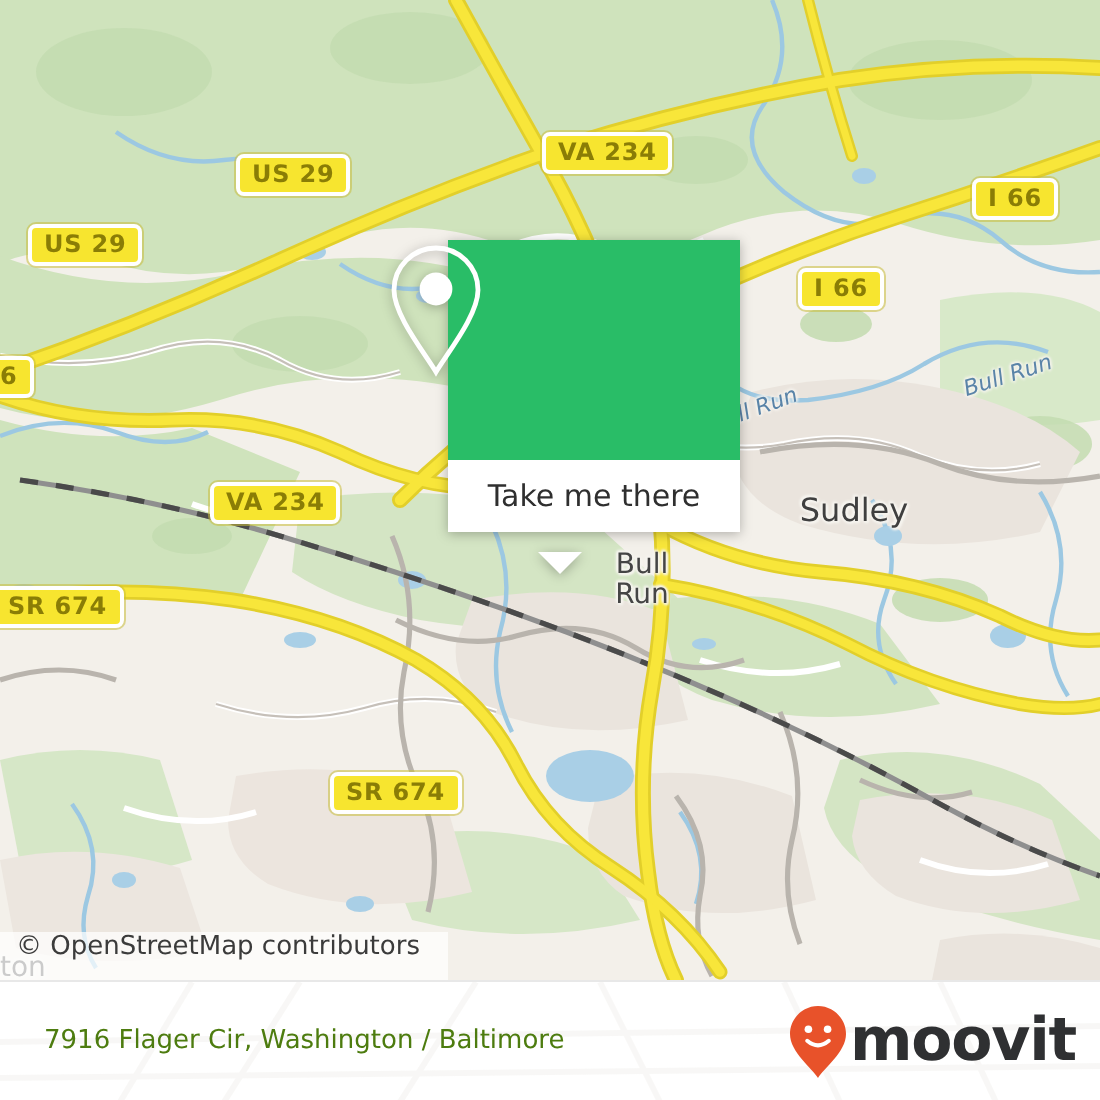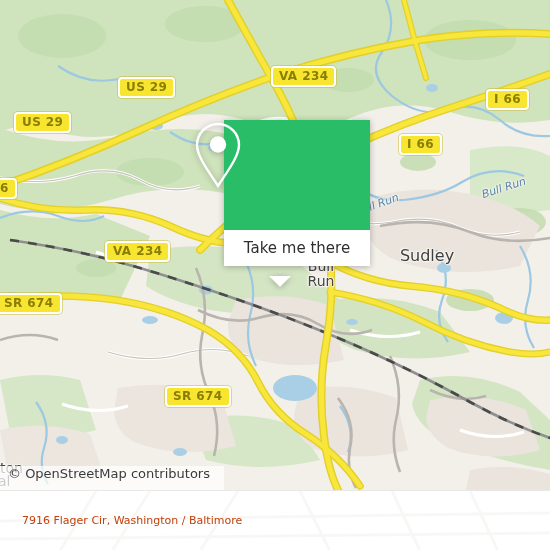--- a/index.html
+++ b/index.html
@@ -25,21 +25,21 @@
     white-space:pre;
     text-align:center;
     line-height:1.05;
     text-shadow:
       1px 0 1.2px #f6f4ef, -1px 0 1.2px #f6f4ef,
       0 1px 1.2px #f6f4ef, 0 -1px 1.2px #f6f4ef,
       1px 1px 1.2px #f6f4ef, -1px -1px 1.2px #f6f4ef;
     pointer-events:none;
   }
   .place-lg { font-size:16px; color:#3f3f3f;margin-top:36px; }
-  .place-md { font-size:14px; color:#454545; }
+  .place-md { font-size:14px; color:#454545;margin-top:16px; }
   .water-lbl {
     font-size:11px; font-style:italic; color:#5a84a8;
     text-shadow:1px 0 1.2px #f6f4ef,-1px 0 1.2px #f6f4ef,0 1px 1.2px #f6f4ef,0 -1px 1.2px #f6f4ef;
   }
 
   
   .shield {
     position:absolute;
     background:#f7e52f;
     border:2px solid #ffffff;
@@ -109,22 +109,22 @@
   }
   #footer-wm { position:absolute; left:0; top:0; opacity:.5; }
   #footer-inner {
     position:relative; z-index:2;
     height:100%;
     display:flex; align-items:center; justify-content:space-between;
     padding:0 12px 0 22px;
   }
   #addr {
     font-family:"DejaVu Sans", sans-serif;
-    font-size:11px;
-    color:#c2410c;
+    font-size:13px;
+    color:#4d7c0f;
     white-space:nowrap;
   }
   #logo { display:flex; align-items:center; gap:1px; }
   #logo-word {
     font-family:"DejaVu Sans", sans-serif;
     font-size:30px;
     font-weight:bold;
     color:#2f3032;
     letter-spacing:-0.6px;
     line-height:1;
@@ -314,14 +314,23 @@
       <path d="M200 60 L238 0"></path>
       <path d="M0 30 L550 22"></path>
       <path d="M300 0 L330 60"></path>
       <path d="M392 0 L420 60"></path>
       <path d="M470 0 L498 60"></path>
       <path d="M0 48 L550 42"></path>
     </g>
   </svg>
   <div id="footer-inner">
     <div id="addr">7916 Flager Cir, Washington / Baltimore</div>
+    <div id="logo">
+      <svg width="30" height="38" viewBox="0 0 30 38">
+        <path d="M15 1 C7.3 1 1 7.3 1 15 C1 24 12 32 15 37 C18 32 29 24 29 15 C29 7.3 22.7 1 15 1 Z" fill="#e8522a"></path>
+        <circle cx="10.2" cy="12.6" r="1.9" fill="#ffffff"></circle>
+        <circle cx="19.8" cy="12.6" r="1.9" fill="#ffffff"></circle>
+        <path d="M9.6 18.4 Q15 23 20.4 18.4" stroke="#ffffff" stroke-width="2" fill="none" stroke-linecap="round"></path>
+      </svg>
+      <span id="logo-word">moovit</span>
+    </div>
   </div>
 </div>
 
 </body></html>

